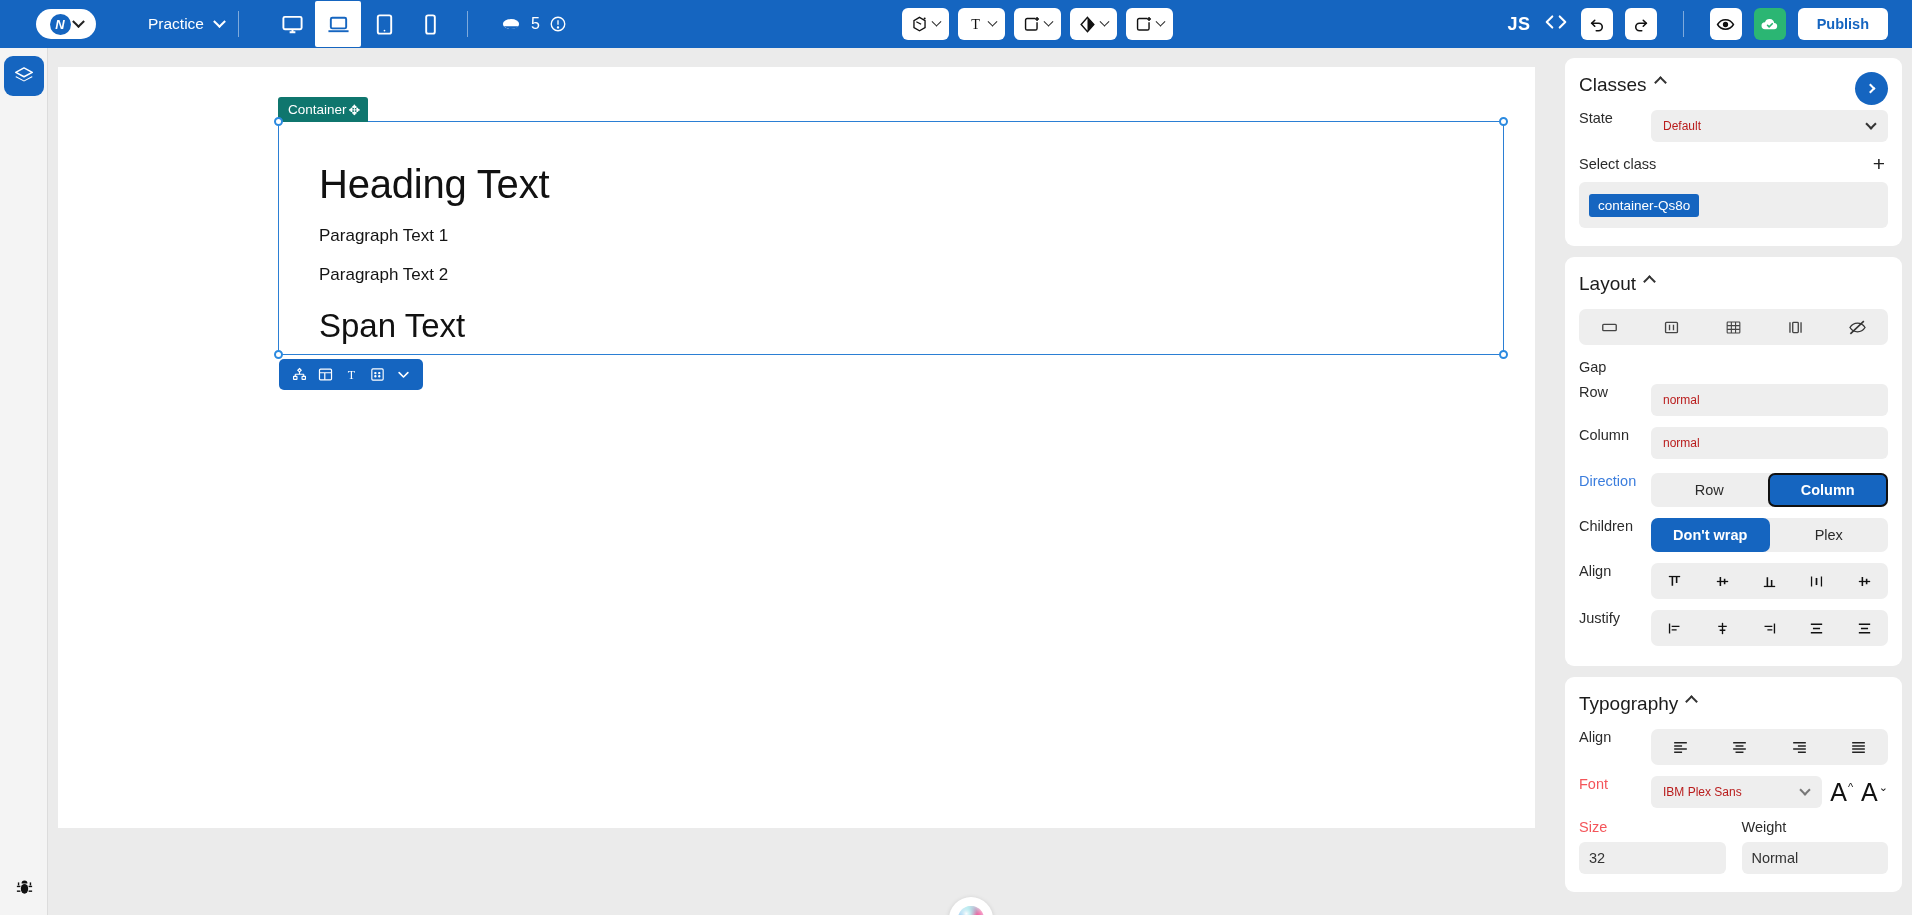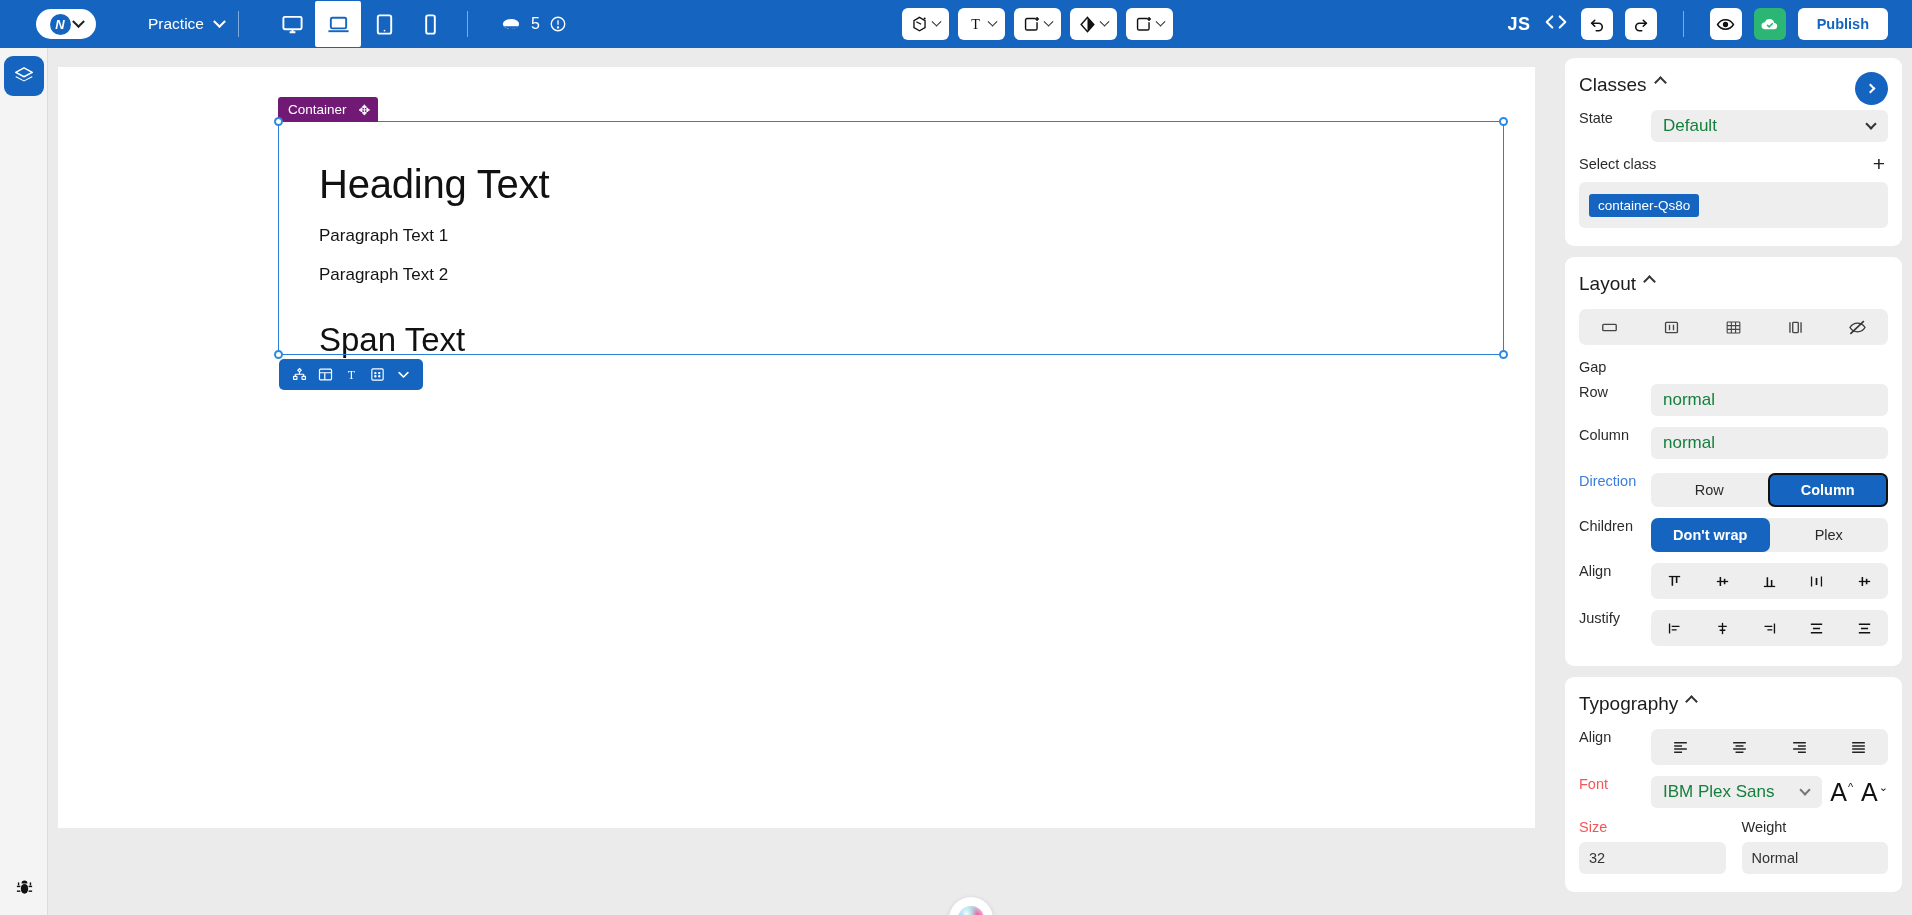--- a/index.html
+++ b/index.html
@@ -119,31 +119,31 @@
     position: absolute; width: 9px; height: 9px; border-radius: 50%;
     background: #fff; border: 2px solid #2b8ae0; z-index: 6;
   }
   .h-tl { left: -5px; top: -5px; }
   .h-tr { right: -5px; top: -5px; }
   .h-bl { left: -5px; bottom: -5px; }
   .h-br { right: -5px; bottom: -5px; }
 
   .sel-tag {
     position: absolute; left: -1px; top: -25px; height: 25px;
-    background: #701a75; color: #fff;
-    display: flex; align-items: center; gap: 12px;
+    background: #0f766e; color: #fff;
+    display: flex; align-items: center; gap: 2px;
     padding: 0 8px 0 10px; font-size: 13.5px; border-radius: 3px 3px 0 0;
     cursor: move;
   }
   .move-icon { font-size: 14px; line-height: 1; }
 
   .sel-content { padding: 40px 0 0 40px; }
   .c-heading { font-size: 40px; font-weight: 400; color: #111; letter-spacing: -.2px;}
   .c-para { font-size: 17px; color: #141414; margin-top: 19px; }
-  .c-span { font-size: 33px; color: #111; margin-top: 36px; }
+  .c-span { font-size: 33px; color: #111; margin-top: 22px; }
 
   .sel-toolbar {
     position: absolute; left: 0px; top: 237px;
     height: 31px; background: #1565c0; border-radius: 5px;
     display: flex; align-items: center; gap: 4px; padding: 0 9px;
     color: #fff; z-index: 8;
   }
   .st-btn { width: 22px; height: 22px; display:flex; align-items:center; justify-content:center; cursor: pointer; }
 
   .ai-orb {
@@ -190,21 +190,21 @@
     transform: rotate(45deg); margin-left: -2px;
   }
 
   .row { display: flex; align-items: flex-start; margin-bottom: 11px; }
   .row-label { font-size: 14.5px; color: #2b2b2b; width: 72px; flex: none; }
   .row-label.blue { color: #3b7ddd; }
   .row-label.red { color: #f4555a; }
   .field {
     flex: 1; height: 32px; background: #eeeeee; border-radius: 6px;
     display: flex; align-items: center; padding: 4px 12px;
-    font-size: 17px; color: #15803d; cursor: pointer; position: relative;
+    font-size: 12px; color: #b91c1c; cursor: pointer; position: relative;
   }
   .field .chev-d {
     position: absolute; right: 13px; top: 10px;
     width: 8px; height: 8px; border-right: 2px solid #333; border-bottom: 2px solid #333;
     transform: rotate(45deg);
   }
   .subhdr {
     display: flex; align-items: center; justify-content: space-between;
     font-size: 14.5px; color: #2b2b2b; margin: 6px 0 8px 0;
   }

